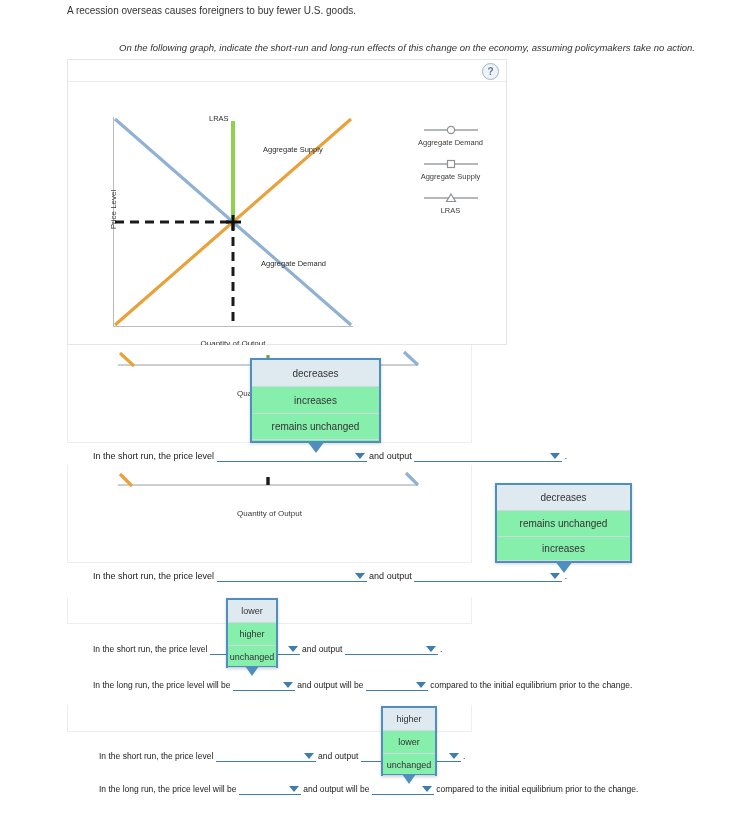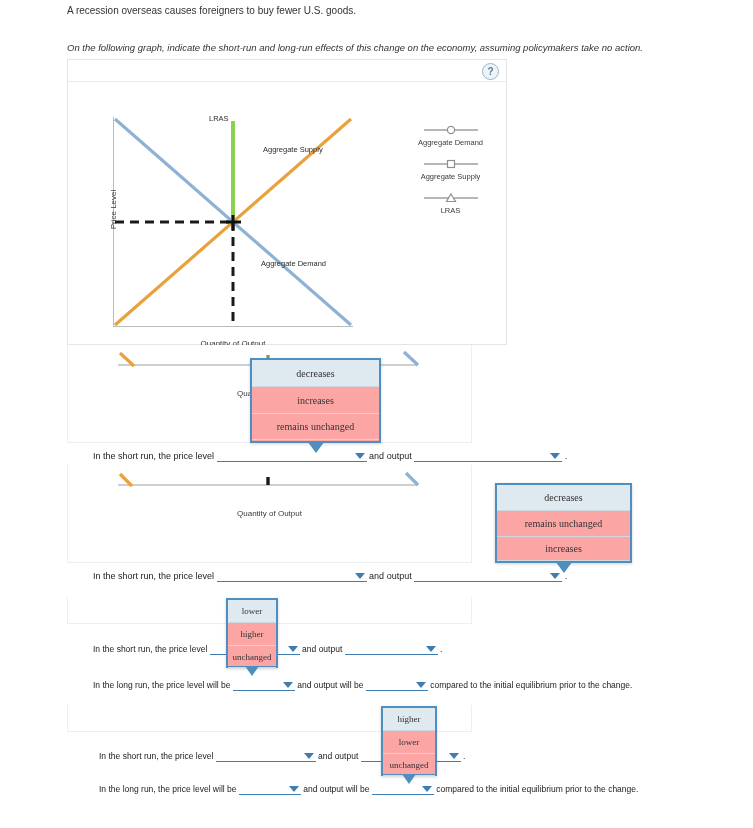--- a/index.html
+++ b/index.html
@@ -12,21 +12,21 @@
     overflow:hidden;
   }
 
   
   .intro{
     position:absolute;left:67px;top:4px;width:660px;
     font-size:10px;line-height:14px;color:#333;
   }
   .prompt{
     position:absolute;left:67px;top:41px;width:680px;
-    font-size:9.5px;line-height:14px;color:#333;font-style:italic;
+    font-size:9.5px;line-height:14px;color:#333;font-style:italic;text-align:center;
   }
 
   
   .graph-panel{
     position:absolute;left:67px;top:59px;width:440px;height:286px;
     border:1px solid #e2e6ea;background:#fff;box-sizing:border-box;
   }
   .graph-panel .panel-head{
     position:absolute;left:0;top:0;right:0;height:22px;
     border-bottom:1px solid #e8ebee;box-sizing:border-box;
@@ -78,25 +78,24 @@
     border-bottom:1.4px solid #3f7cb0;height:11px;position:relative;
   }
   .blank .caret{
     position:absolute;right:2px;bottom:2px;width:0;height:0;
     border-left:5px solid transparent;border-right:5px solid transparent;
     border-top:6px solid #3f7cb0;
   }
 
   
   .dropdown{
-    position:absolute;background:#fca5a5;
+    position:absolute;background:#86efac;
     border:2.5px solid #4f8fbf;box-sizing:border-box;
     box-shadow:0 1px 3px rgba(0,0,0,.18);
     z-index:40;
-    font-family:Liberation Serif, serif;
   }
   .dd-item{
     font-size:10px;color:#333;text-align:center;
     display:flex;align-items:center;justify-content:center;
     border-bottom:1px solid #cfd8df;box-sizing:border-box;
     white-space:nowrap;
   }
   .dd-item:last-child{border-bottom:none;}
   .dd-item.sel{background:#dee9f0;}
   .dd-tail{

